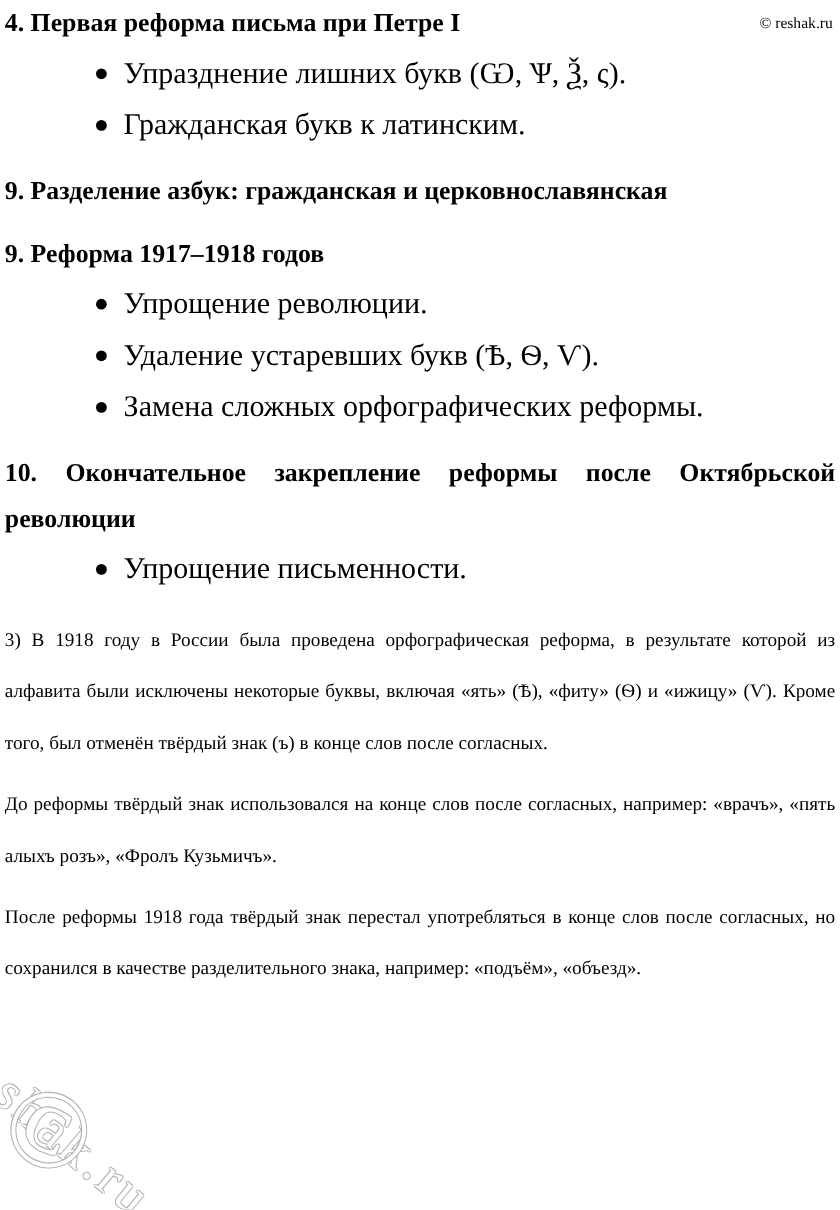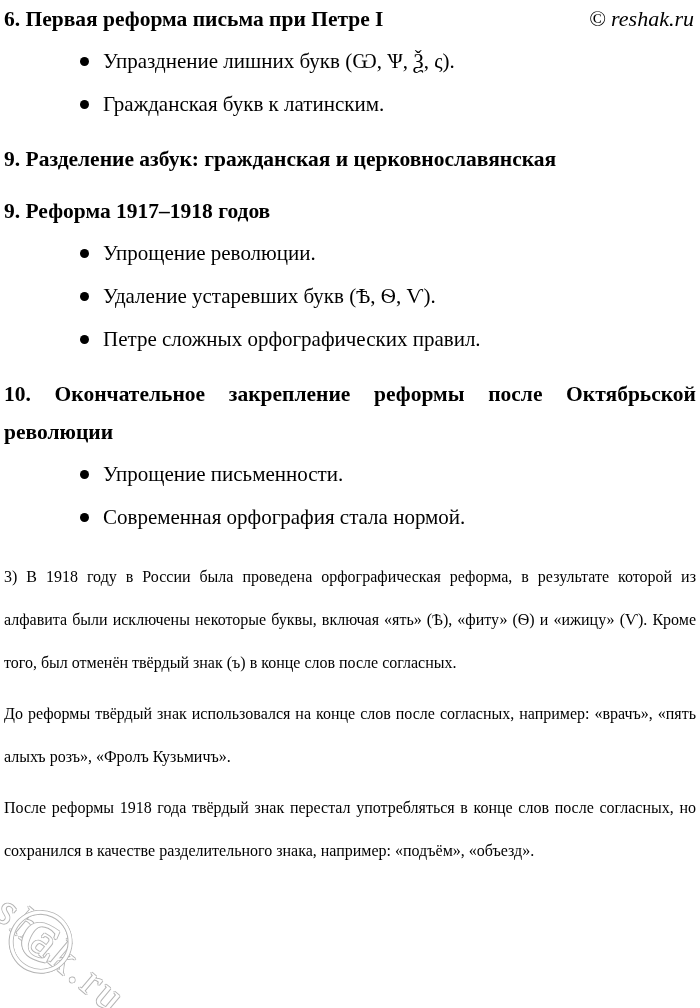--- a/index.html
+++ b/index.html
@@ -24,35 +24,34 @@
   }
   .heading {
     font-weight: bold;
     font-size: 21.5px;
     line-height: 38px;
     margin: 14px 0 0 0;
     text-align: justify;
   }
   .heading.first { margin-top: 0; }
   .copyright {
-    font-size: 22px;
+    font-size: 13px;
     line-height: 38px;
     white-space: nowrap;
     padding-right: 2px;
-    font-style: italic;
   }
   ul.bullets {
     list-style: none;
     margin: 2px 0 0 0;
     padding: 0;
   }
   ul.bullets li {
     position: relative;
     padding-left: 99px;
-    font-size: 21px;
+    font-size: 25px;
     line-height: 43px;
   }
   ul.bullets li .dot {
     position: absolute;
     left: 76px;
     top: 17px;
     width: 9px;
     height: 9px;
     border-radius: 50%;
     background: #000;
@@ -90,41 +89,40 @@
 </style>
 </head>
 <body>
 
 <span class="wm wm-text">reshak.ru</span>
 <span class="wm wm-copy">©</span>
 
 <div class="page">
 
   <div class="topbar">
-    <h2 class="heading first">6. Первая реформа письма при Петре I</h2>
+    <h2 class="heading first">4. Первая реформа письма при Петре I</h2>
     <span class="copyright">© reshak.ru</span>
   </div>
 
   <ul class="bullets">
     <li><span class="dot"></span><span>Упразднение лишних букв (Ѡ, Ѱ, Ѯ, ς).</span></li>
     <li><span class="dot"></span><span>Гражданская букв к латинским.</span></li>
   </ul>
 
   <h2 class="heading">9. Разделение азбук: гражданская и церковнославянская</h2>
 
   <h2 class="heading">9. Реформа 1917–1918 годов</h2>
   <ul class="bullets">
     <li><span class="dot"></span><span>Упрощение революции.</span></li>
     <li><span class="dot"></span><span>Удаление устаревших букв (Ѣ, Ѳ, Ѵ).</span></li>
-    <li><span class="dot"></span><span>Петре сложных орфографических правил.</span></li>
+    <li><span class="dot"></span><span>Замена сложных орфографических реформы.</span></li>
   </ul>
 
   <h2 class="heading">10. Окончательное закрепление реформы после Октябрьской революции</h2>
   <ul class="bullets">
     <li><span class="dot"></span><span>Упрощение письменности.</span></li>
-    <li><span class="dot"></span><span>Современная орфография стала нормой.</span></li>
   </ul>
 
   <p class="para" style="margin-top:16px">3) В 1918 году в России была проведена орфографическая реформа, в результате которой из алфавита были исключены некоторые буквы, включая «ять» (Ѣ), «фиту» (Ѳ) и «ижицу» (Ѵ). Кроме того, был отменён твёрдый знак (ъ) в конце слов после согласных.</p>
   <p class="para">До реформы твёрдый знак использовался на конце слов после согласных, например: «врачъ», «пять алыхъ розъ», «Фролъ Кузьмичъ».</p>
   <p class="para">После реформы 1918 года твёрдый знак перестал употребляться в конце слов после согласных, но сохранился в качестве разделительного знака, например: «подъём», «объезд».</p>
 
 </div>
 
 </body></html>

